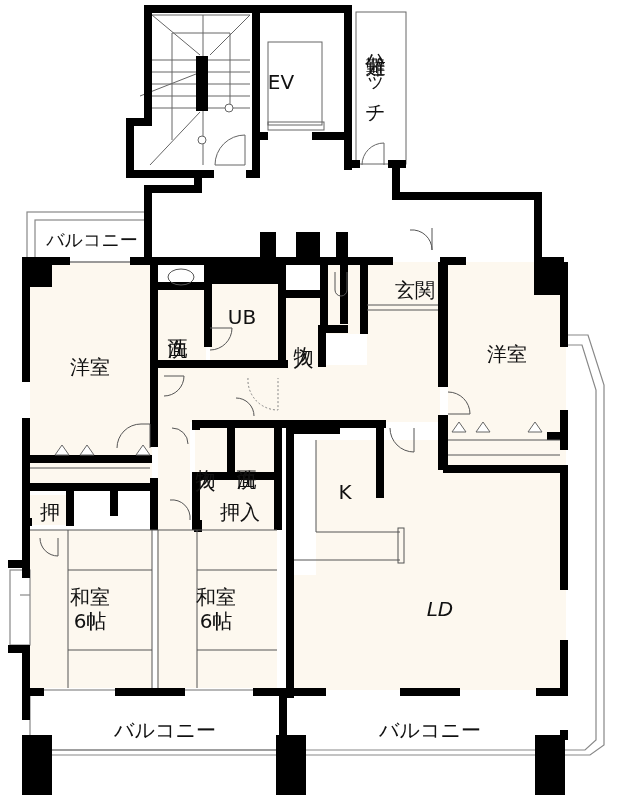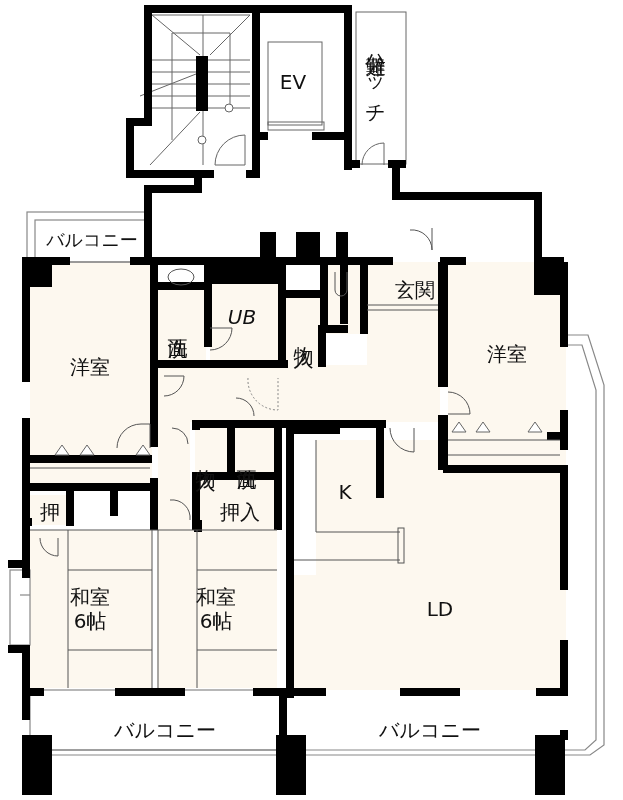--- a/index.html
+++ b/index.html
@@ -204,41 +204,41 @@
   <g fill="#fff" stroke="#666" stroke-width="1">
     <polygon points="55,455 62,445 69,455"></polygon>
     <polygon points="80,455 87,445 94,455"></polygon>
     <polygon points="136,455 143,445 150,455"></polygon>
     <polygon points="452,432 459,422 466,432"></polygon>
     <polygon points="476,432 483,422 490,432"></polygon>
     <polygon points="528,432 535,422 542,432"></polygon>
   </g>
 </svg>
 
-<div class="lbl" style="left:273px;top:70px;width:40px;">EV</div>
+<div class="lbl" style="left:261px;top:70px;width:40px;">EV</div>
 <div class="lbl vert" style="left:364px;top:22px;height:110px;">避難ハッチ</div>
 <div class="lbl" style="left:40px;top:228px;width:104px;font-size:18px;">バルコニー</div>
 
 <div class="lbl" style="left:60px;top:355px;width:60px;">洋室</div>
 <div class="lbl vert" style="left:166px;top:296px;height:55px;">洗面</div>
-<div class="lbl" style="left:222px;top:305px;width:40px;font-style:italic;">UB</div>
+<div class="lbl" style="left:222px;top:305px;width:40px;">UB</div>
 <div class="lbl vert" style="left:292px;top:304px;height:55px;">物入</div>
 <div class="lbl" style="left:385px;top:278px;width:60px;">玄関</div>
 <div class="lbl" style="left:477px;top:342px;width:60px;">洋室</div>
 
 <div class="lbl vert" style="left:194px;top:430px;height:50px;">物入</div>
 <div class="lbl vert" style="left:235px;top:430px;height:50px;">洗面</div>
 <div class="lbl" style="left:330px;top:480px;width:30px;">K</div>
 <div class="lbl" style="left:36px;top:500px;width:28px;">押</div>
 <div class="lbl" style="left:205px;top:500px;width:70px;">押入</div>
 
 <div class="lbl" style="left:60px;top:585px;width:60px;">
   <div>和室</div>
   <div>6帖</div>
 </div>
 <div class="lbl" style="left:186px;top:585px;width:60px;">
   <div>和室</div>
   <div>6帖</div>
 </div>
-<div class="lbl" style="left:415px;top:597px;width:50px;">LD</div>
+<div class="lbl" style="left:415px;top:597px;width:50px;font-style:italic;">LD</div>
 
 <div class="lbl" style="left:100px;top:718px;width:130px;">バルコニー</div>
 <div class="lbl" style="left:365px;top:718px;width:130px;">バルコニー</div>
 
 </body></html>

